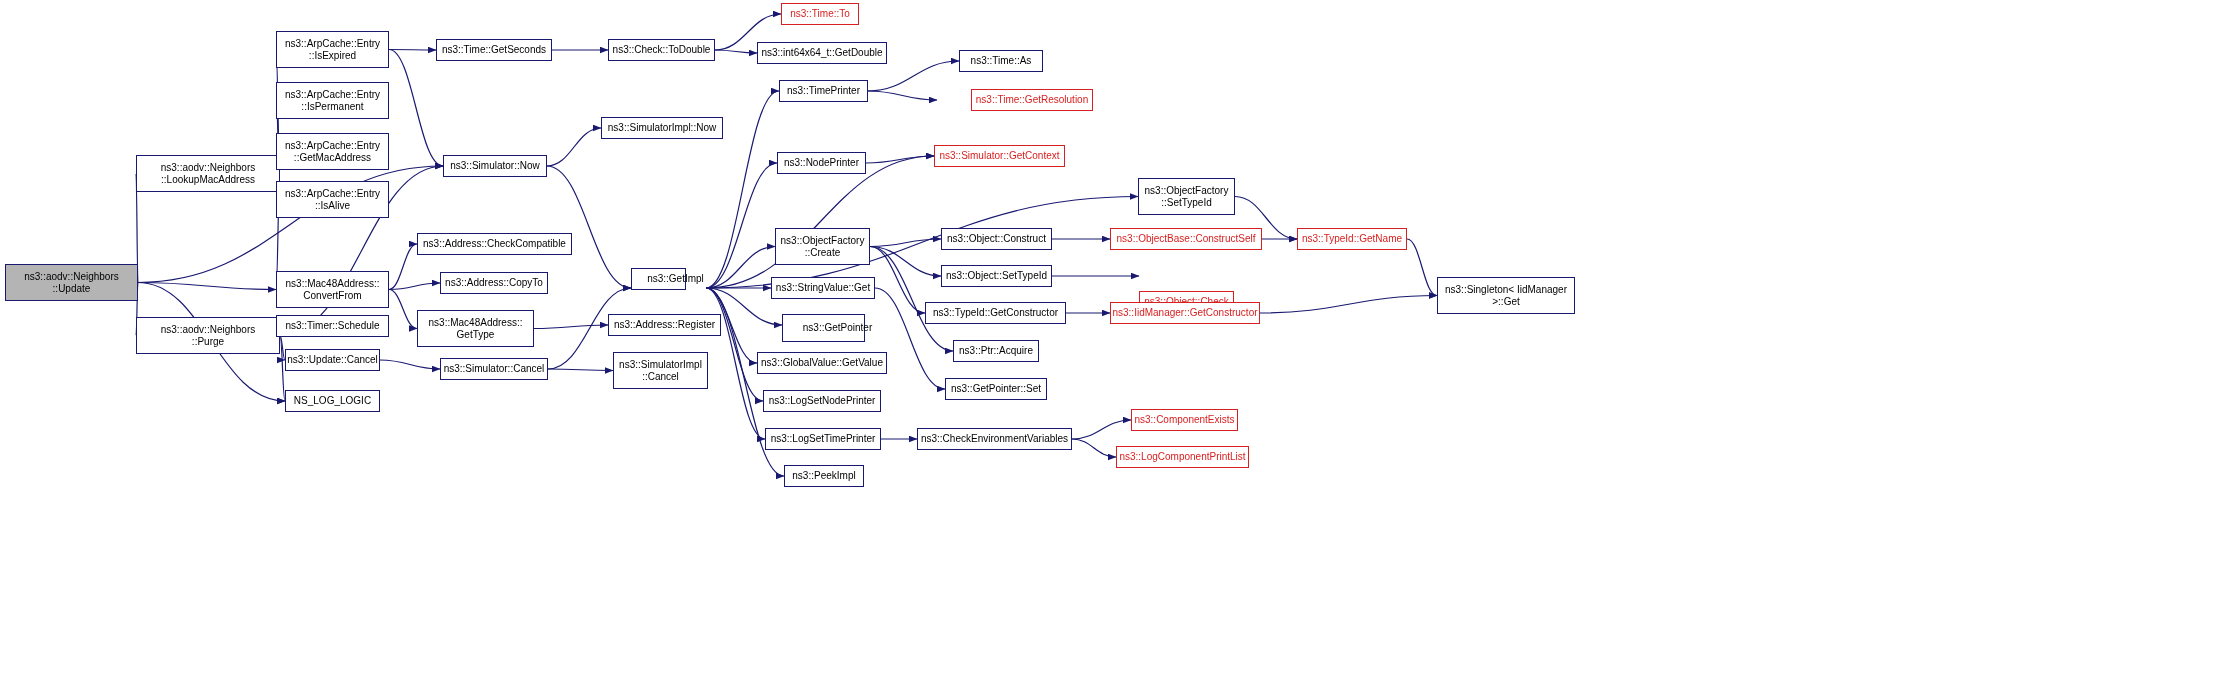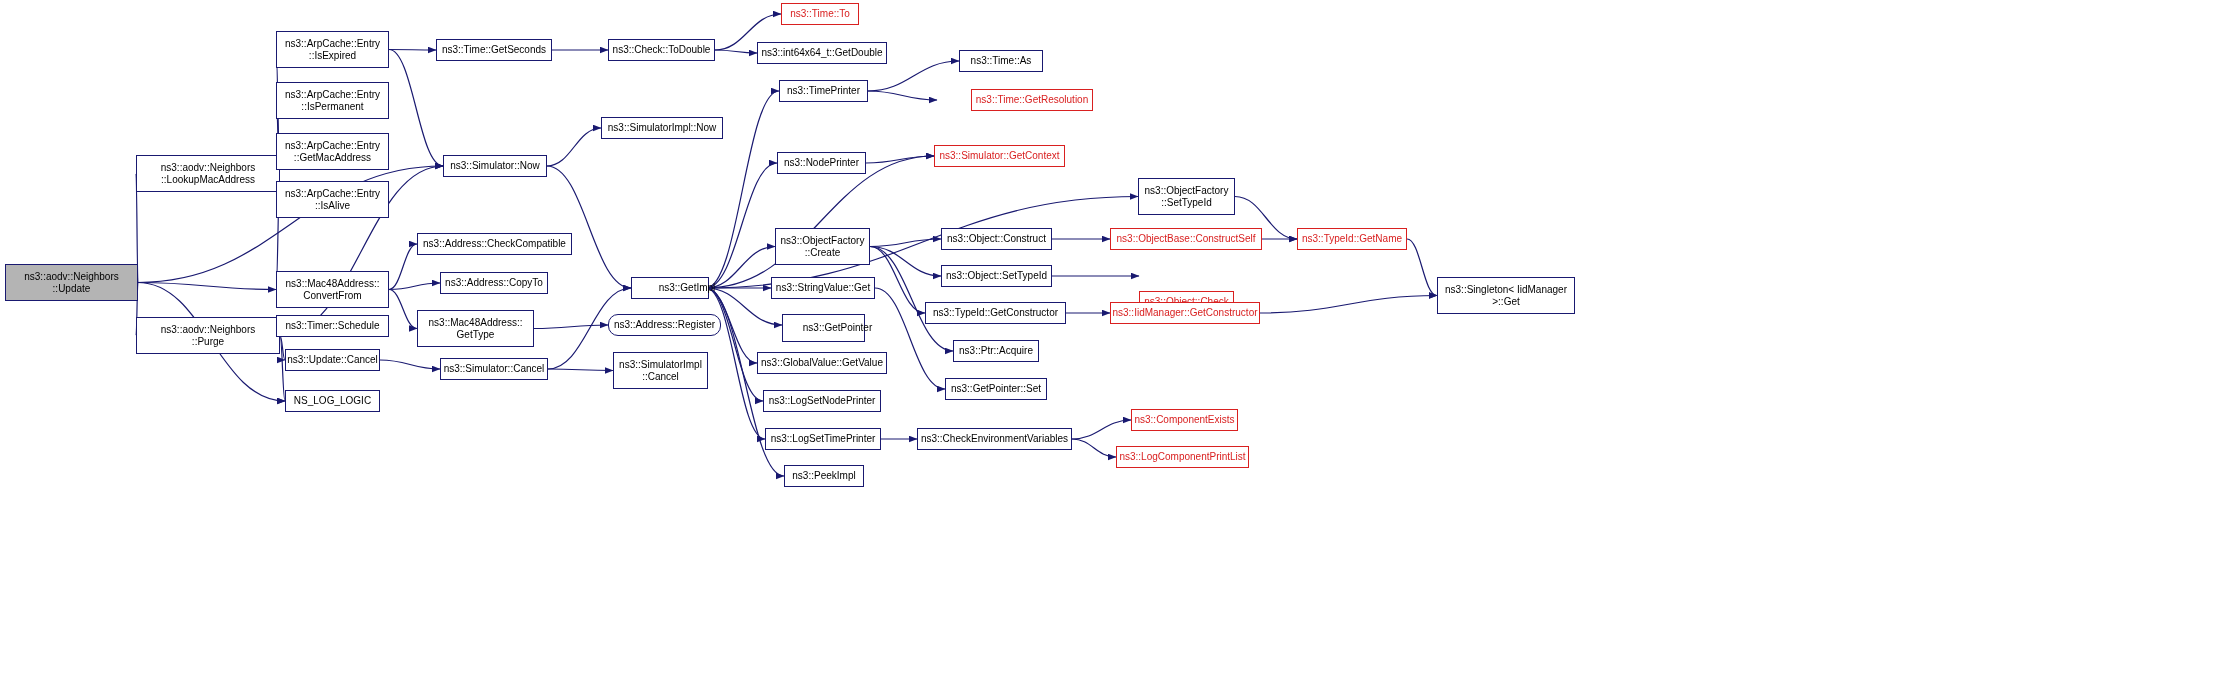--- a/index.html
+++ b/index.html
@@ -105,22 +105,22 @@
       <div class="node" style="left: 285px; top: 390px; width: 95px; height: 22px;">NS_LOG_LOGIC</div>
       <div class="node" style="left: 436px; top: 39px; width: 116px; height: 22px;">ns3::Time::GetSeconds</div>
       <div class="node" style="left: 443px; top: 155px; width: 104px; height: 22px;">ns3::Simulator::Now</div>
       <div class="node" style="left: 417px; top: 233px; width: 155px; height: 22px;">ns3::Address::CheckCompatible</div>
       <div class="node" style="left: 440px; top: 272px; width: 108px; height: 22px;">ns3::Address::CopyTo</div>
       <div class="node" style="left: 417px; top: 310px; width: 117px; height: 37px;">ns3::Mac48Address::
 GetType</div>
       <div class="node" style="left: 440px; top: 358px; width: 108px; height: 22px;">ns3::Simulator::Cancel</div>
       <div class="node" style="left: 608px; top: 39px; width: 107px; height: 22px;">ns3::Check::ToDouble</div>
       <div class="node" style="left: 601px; top: 117px; width: 122px; height: 22px;">ns3::SimulatorImpl::Now</div>
-      <div class="node" style="left: 631px; top: 277px; width: 78px; height: 22px; padding-left: 34px;">ns3::GetImpl</div>
-      <div class="node" style="left: 608px; top: 314px; width: 113px; height: 22px; border-radius: 10px;">ns3::Address::Register</div>
+      <div class="node" style="left: 631px; top: 268px; width: 55px; height: 22px; padding-left: 34px;">ns3::GetImpl</div>
+      <div class="node" style="left: 608px; top: 314px; width: 113px; height: 22px;">ns3::Address::Register</div>
       <div class="node" style="left: 613px; top: 352px; width: 95px; height: 37px;">ns3::SimulatorImpl
 ::Cancel</div>
       <div class="node red" style="left: 781px; top: 3px; width: 78px; height: 22px;">ns3::Time::To</div>
       <div class="node" style="left: 757px; top: 42px; width: 130px; height: 22px;">ns3::int64x64_t::GetDouble</div>
       <div class="node" style="left: 779px; top: 80px; width: 89px; height: 22px;">ns3::TimePrinter</div>
       <div class="node" style="left: 777px; top: 152px; width: 89px; height: 22px;">ns3::NodePrinter</div>
       <div class="node" style="left: 775px; top: 228px; width: 95px; height: 37px;">ns3::ObjectFactory
 ::Create</div>
       <div class="node" style="left: 771px; top: 277px; width: 104px; height: 22px;">ns3::StringValue::Get</div>
       <div class="node" style="left: 782px; top: 314px; width: 83px; height: 28px; padding-left: 28px;">ns3::GetPointer</div>

